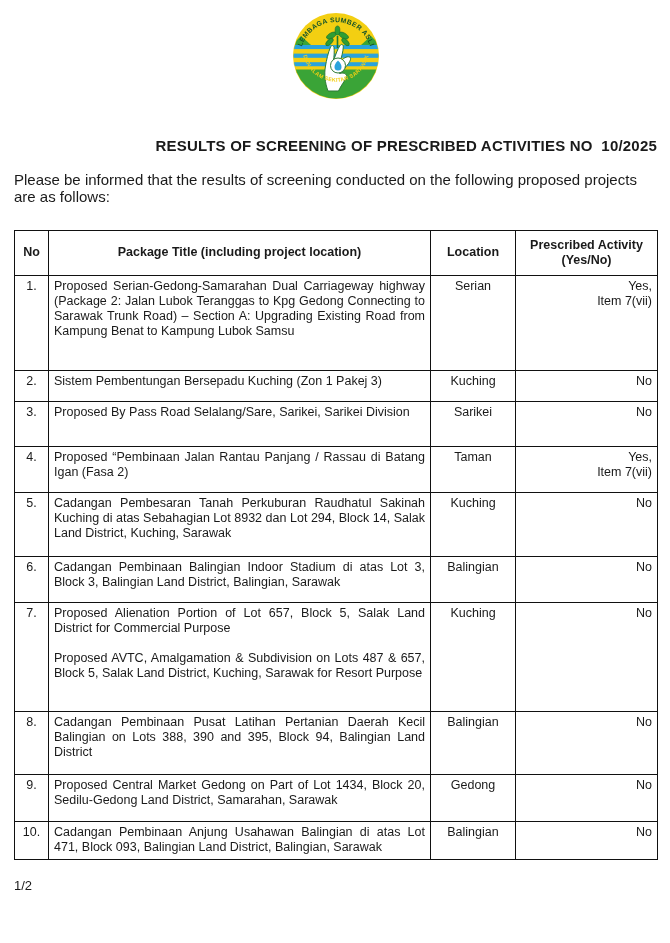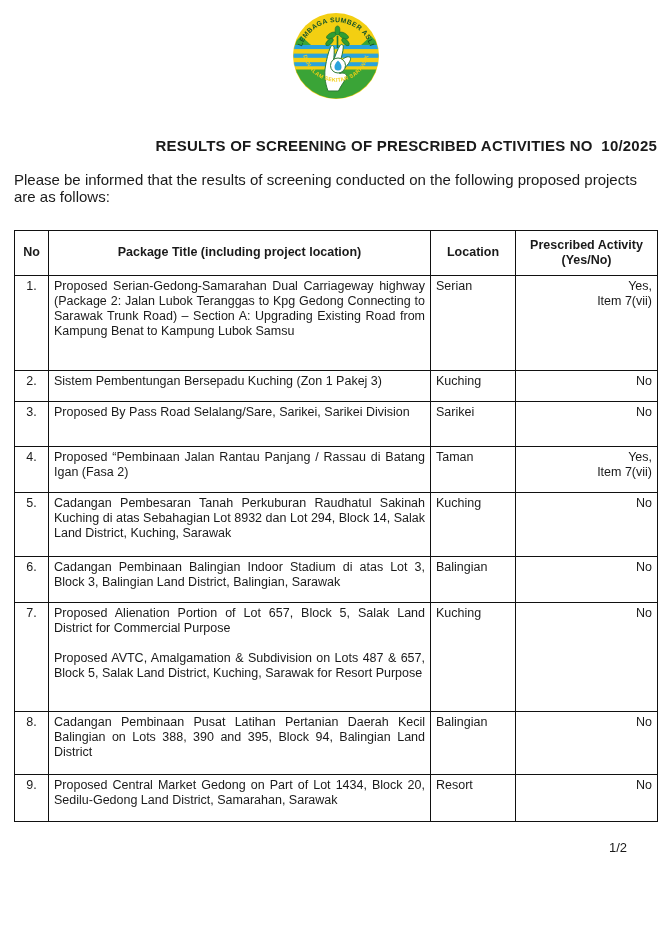--- a/index.html
+++ b/index.html
@@ -51,38 +51,37 @@
     vertical-align: middle;
     text-align: center;
     font-weight: bold;
     height: 45px;
     white-space: pre-line;
   }
   td.cell-no { text-align: center; padding-left: 1px; padding-right: 1px; }
   td.cell-title { text-align: justify; }
   td.cell-title p { margin: 0; }
   td.cell-title p + p { margin-top: 15px; }
-  td.cell-location { text-align: left; }
+  td.cell-location { text-align: center; }
   td.cell-prescribed { text-align: right; white-space: pre-line; }
 
   tbody tr:nth-child(1)  { height: 95px; }
   tbody tr:nth-child(2)  { height: 31px; }
   tbody tr:nth-child(3)  { height: 45px; }
   tbody tr:nth-child(4)  { height: 46px; }
   tbody tr:nth-child(5)  { height: 64px; }
   tbody tr:nth-child(6)  { height: 46px; }
   tbody tr:nth-child(7)  { height: 109px; }
   tbody tr:nth-child(8)  { height: 63px; }
   tbody tr:nth-child(9)  { height: 47px; }
   tbody tr:nth-child(10) { height: 34px; }
   tbody tr:nth-child(11) { height: 48px; }
 
   .page-number {
     margin-top: 18px;
-    text-align: right;
     padding-right: 30px;
     font-size: 13px;
   }
 </style>
 </head>
 <body>
 
 <div class="page">
 
   <div class="logo-wrap">
@@ -224,21 +223,29 @@
             <p>Cadangan Pembinaan Pusat Latihan Pertanian Daerah Kecil Balingian on Lots 388, 390 and 395, Block 94, Balingian Land District</p>
           </td>
     <td class="cell-location">Balingian</td>
     <td class="cell-prescribed">No</td>
   </tr>
         <tr>
     <td class="cell-no">9.</td>
     <td class="cell-title">
             <p>Proposed Central Market Gedong on Part of Lot 1434, Block 20, Sedilu-Gedong Land District, Samarahan, Sarawak</p>
           </td>
-    <td class="cell-location">Resort</td>
+    <td class="cell-location">Gedong</td>
+    <td class="cell-prescribed">No</td>
+  </tr>
+        <tr>
+    <td class="cell-no">10.</td>
+    <td class="cell-title">
+            <p>Cadangan Pembinaan Anjung Usahawan Balingian di atas Lot 471, Block 093, Balingian Land District, Balingian, Sarawak</p>
+          </td>
+    <td class="cell-location">Balingian</td>
     <td class="cell-prescribed">No</td>
   </tr>
       </tbody>
   </table>
 
   <div class="page-number">1/2</div>
 
 </div>
 
 </body></html>

